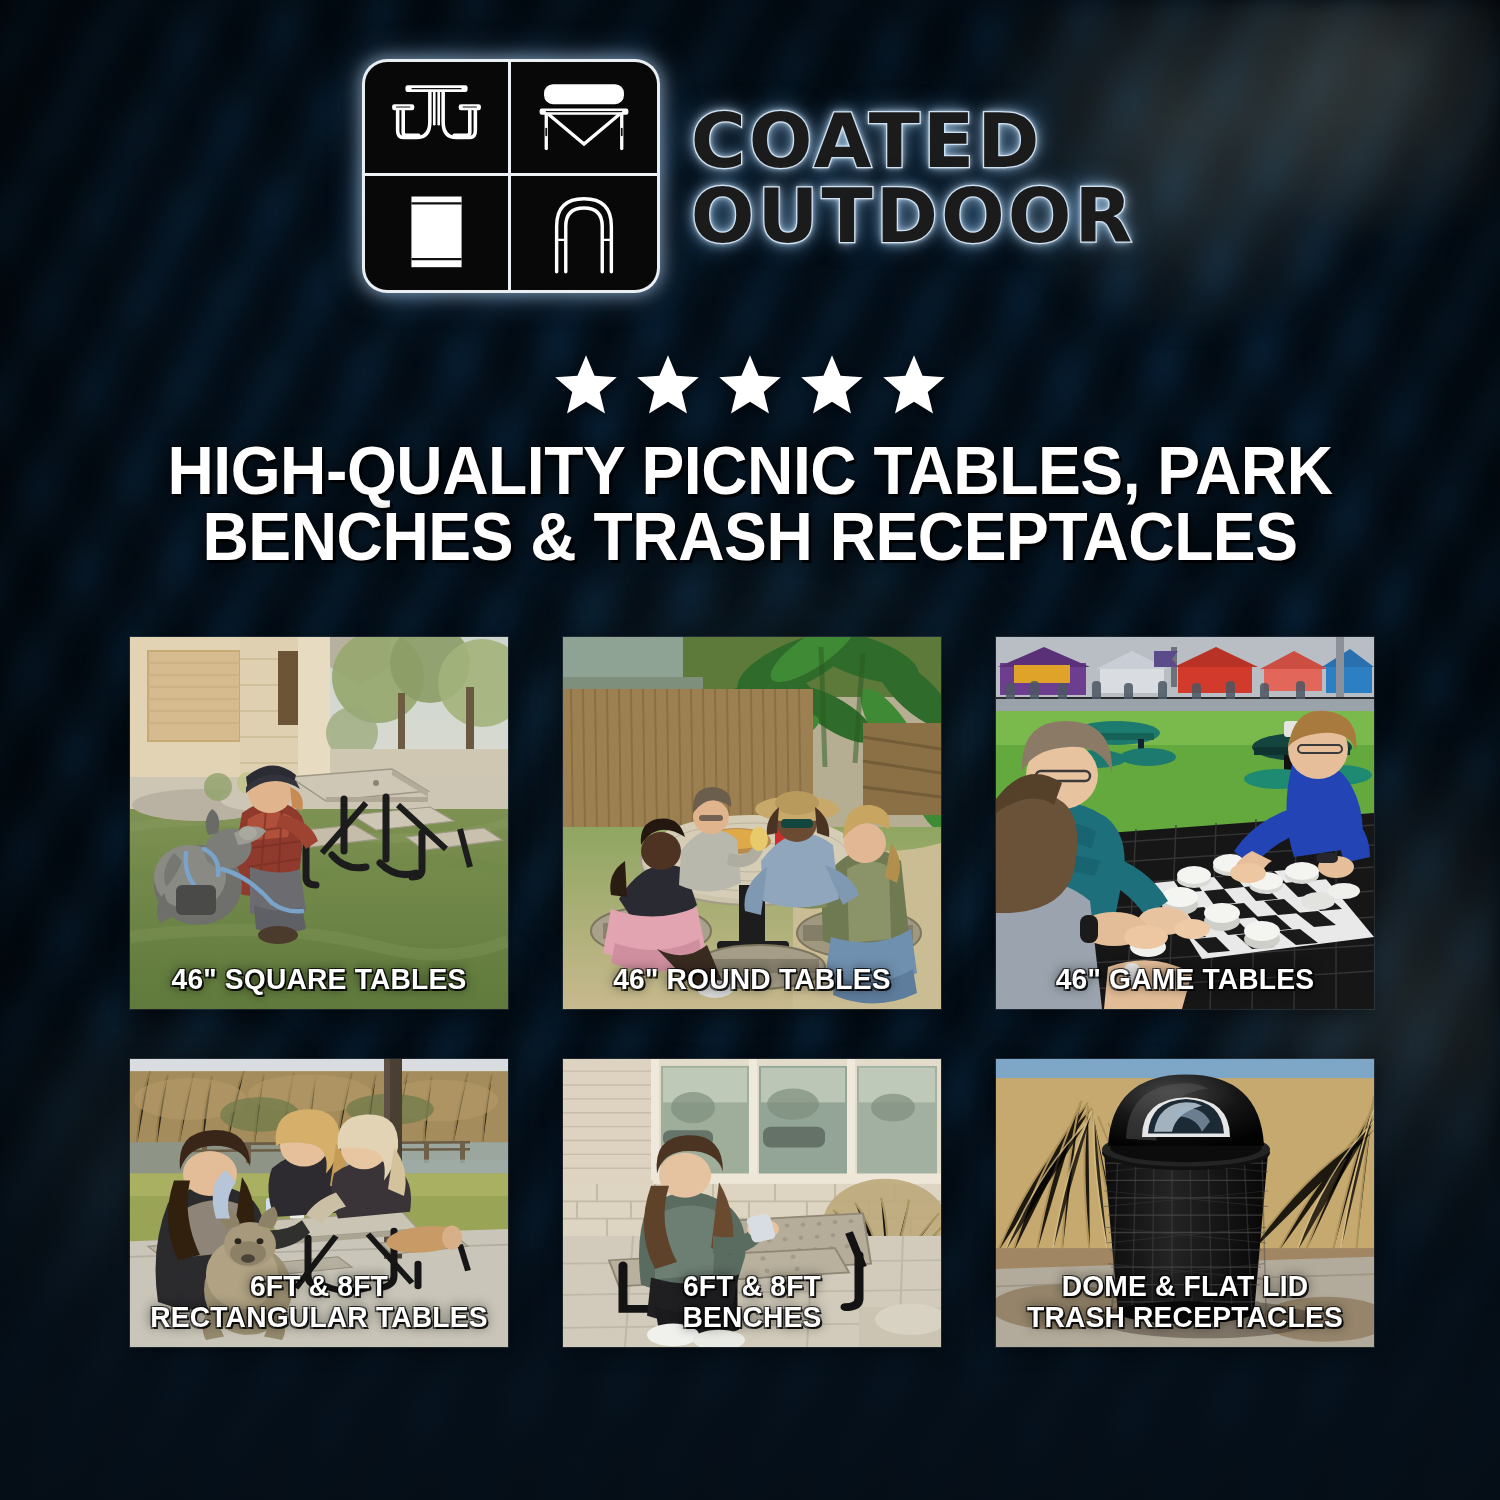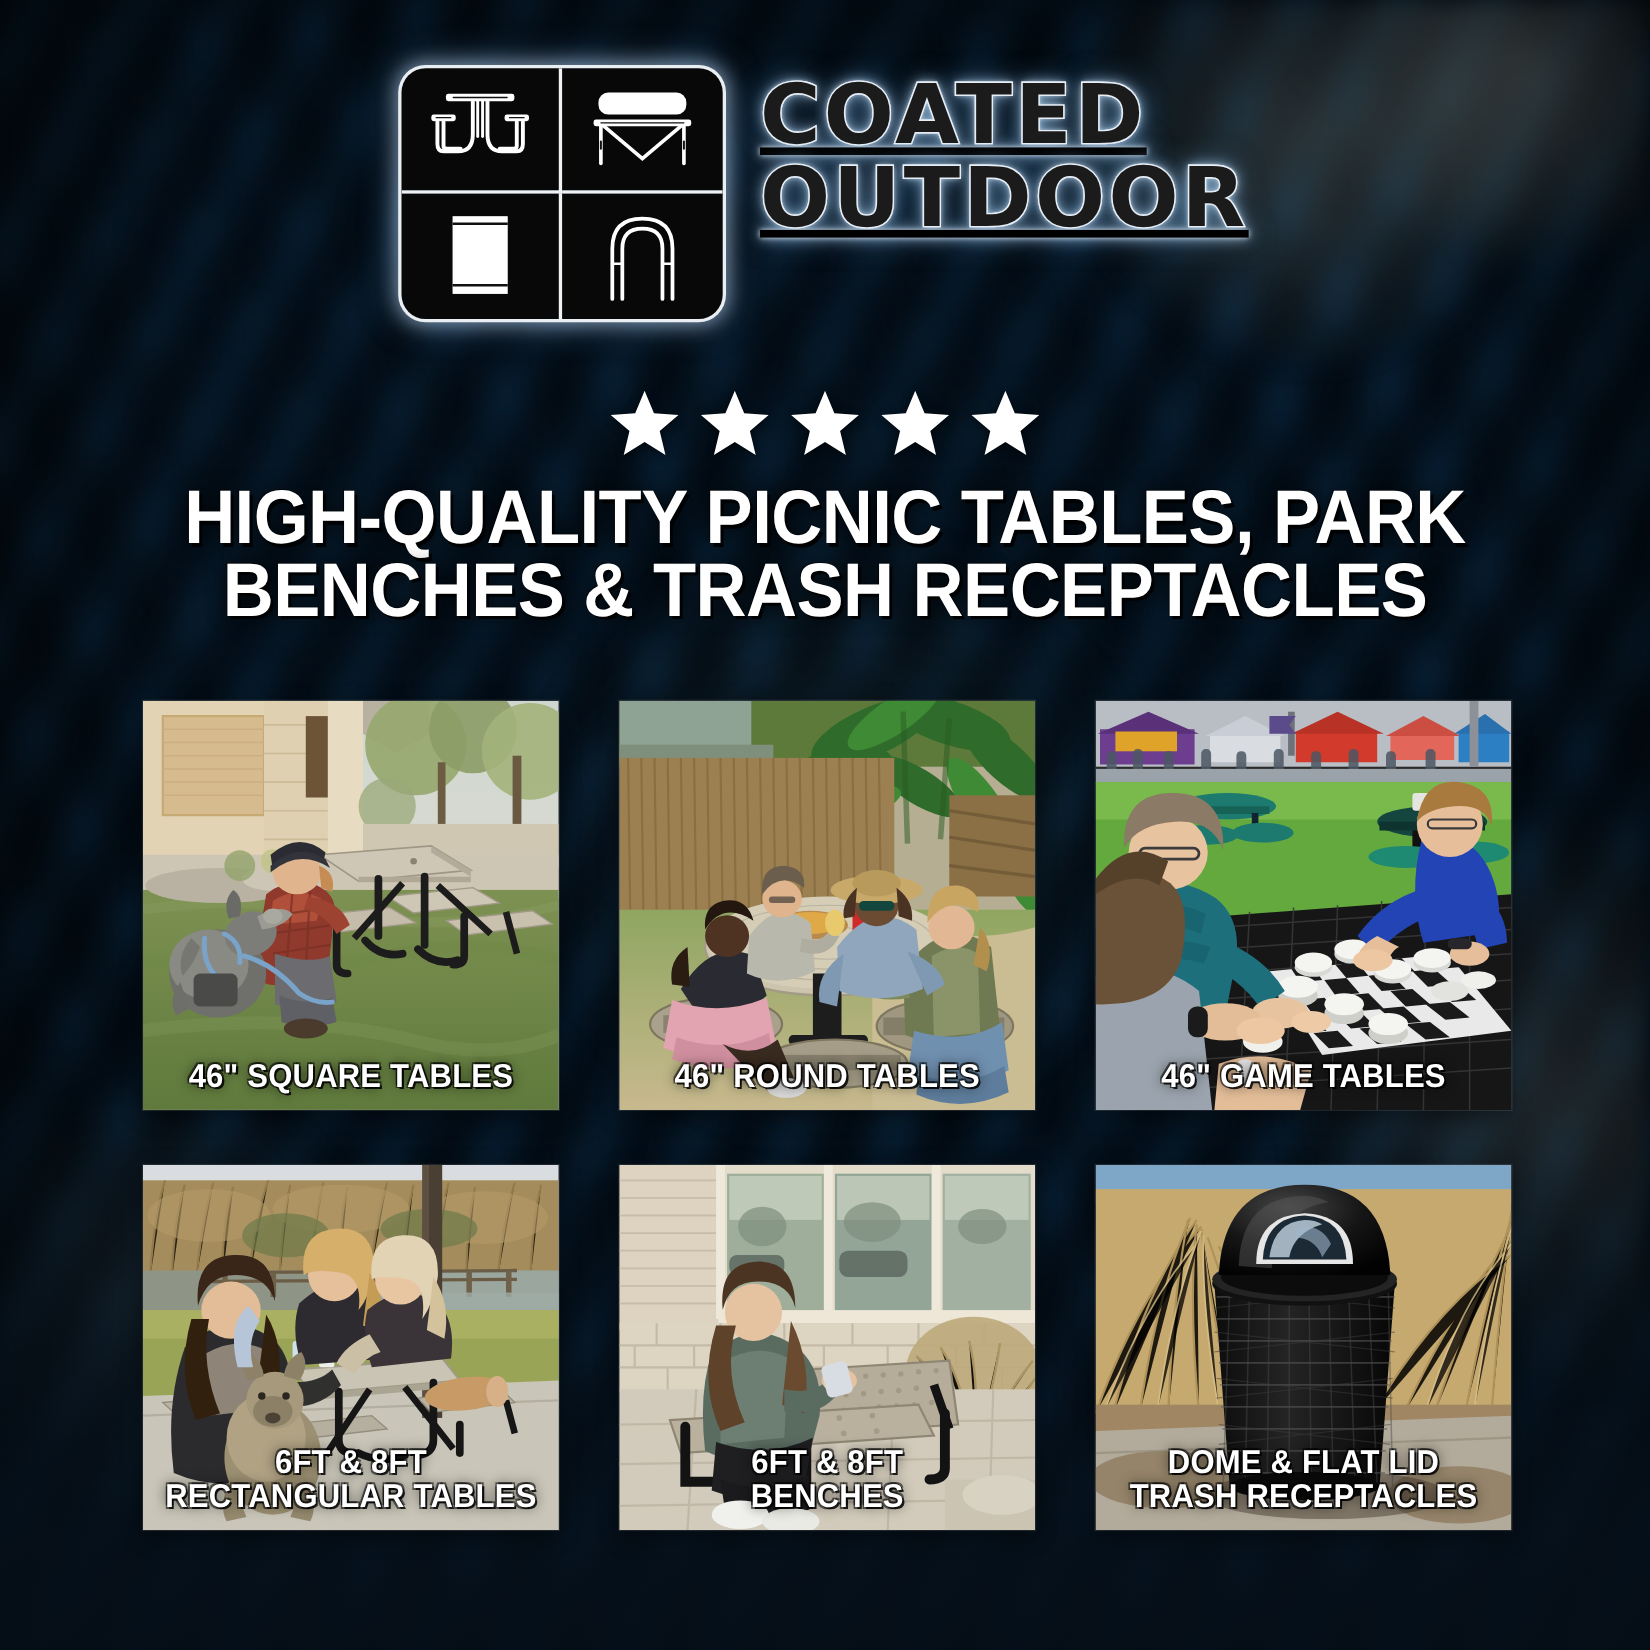--- a/index.html
+++ b/index.html
@@ -70,21 +70,21 @@
       linear-gradient(180deg, rgba(0,0,0,.28) 0%, rgba(0,0,0,0) 14%, rgba(0,0,0,0) 70%, rgba(6,16,26,.72) 93%, rgba(5,14,23,.92) 100%),
       linear-gradient(90deg, rgba(0,0,0,.40) 0%, rgba(0,0,0,0) 12%, rgba(0,0,0,0) 88%, rgba(0,0,0,.34) 100%);
   }
 
   
   .content{ position:absolute; inset:0; }
 
   
   .logo-row{
     position:absolute; left:0; right:0; top:62px;
-    display:flex; justify-content:center; gap:34px;text-decoration:underline;
+    display:flex; align-items:center; justify-content:center; gap:34px;
   }
   .logo-mark{
     width:292px; height:228px;
     background:#080808;
     border-radius:22px;
     position:relative;
     box-shadow:0 0 0 3px #e9eef3, 0 0 16px 5px rgba(190,215,240,.55), 0 0 30px 10px rgba(120,170,220,.28);
     display:grid;
     grid-template-columns:1fr 1fr;
     grid-template-rows:1fr 1fr;
@@ -154,21 +154,21 @@
   .grid-row{ display:flex; gap:55px; }
   .grid-row + .grid-row{ margin-top:50px; }
 
   .tile{
     position:relative;
     width:378px; height:372px;
     overflow:hidden;
     box-shadow:0 0 0 1px rgba(255,255,255,.10), 0 5px 18px rgba(0,0,0,.45);
     background:#2a3038;
   }
-  .grid-row:last-child .tile{ height:332px; }
+  .grid-row:last-child .tile{ height:288px; }
 
   .tile-photo{ position:absolute; inset:0; overflow:hidden; }
   .tile-photo svg{ position:absolute; inset:0; width:100%; height:100%; display:block; }
 
   .tile-caption{
     position:absolute; left:0; right:0; bottom:14px;
     text-align:center;
     font-family:"Liberation Sans", sans-serif;
     font-weight:700;
     font-size:30px;

